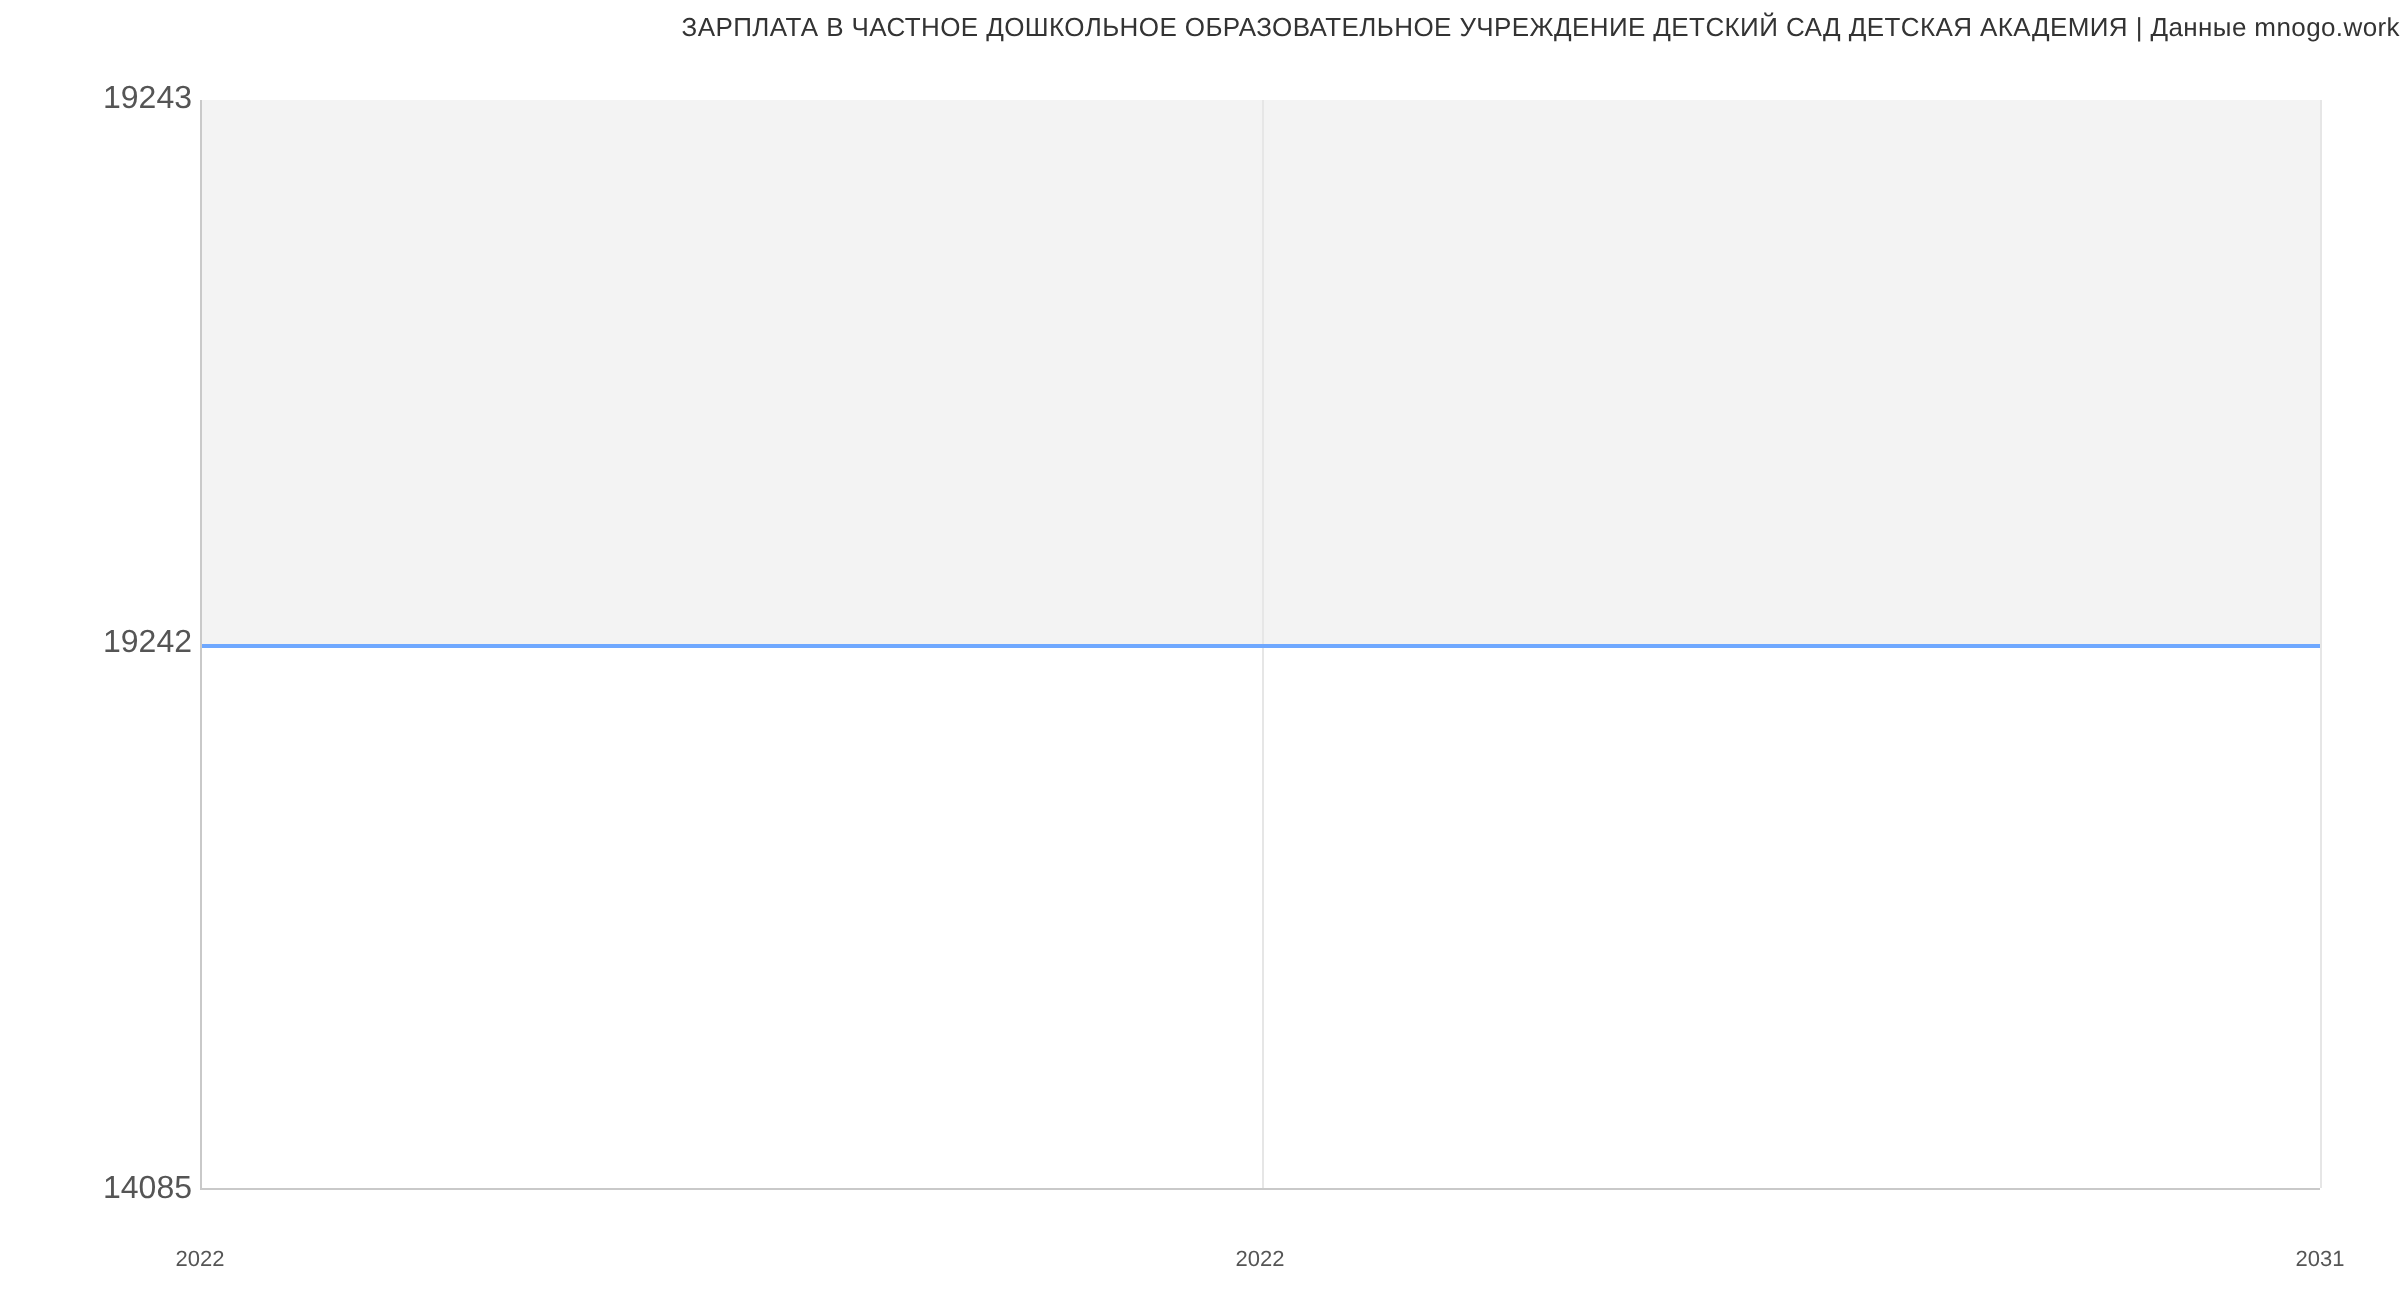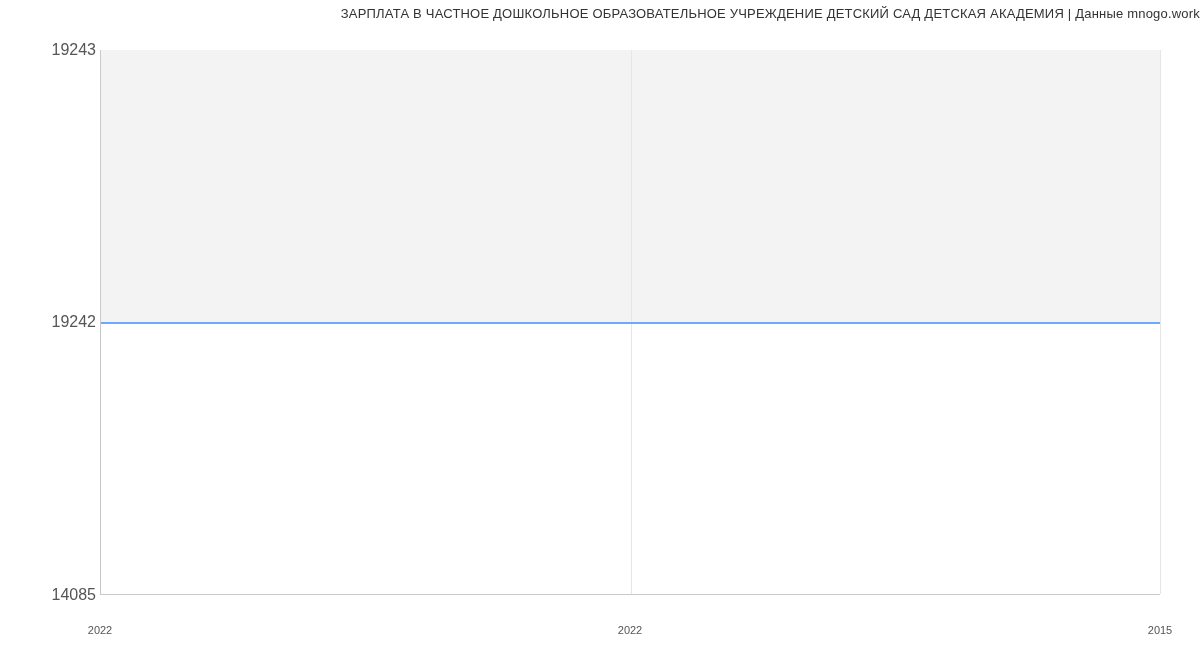--- a/index.html
+++ b/index.html
@@ -89,21 +89,21 @@
 <div class="chart-wrap">
 
   <div class="title">ЗАРПЛАТА В ЧАСТНОЕ ДОШКОЛЬНОЕ ОБРАЗОВАТЕЛЬНОЕ УЧРЕЖДЕНИЕ ДЕТСКИЙ САД ДЕТСКАЯ АКАДЕМИЯ | Данные mnogo.work</div>
 
   <div class="y-tick-label" style="left:46px; top:595px;">14085</div>
   <div class="y-tick-label" style="left:46px; top:322px;">19242</div>
   <div class="y-tick-label" style="left:46px; top:50px;">19243</div>
 
   <div class="x-tick-label" style="left:100px;">2022</div>
   <div class="x-tick-label" style="left:630px;">2022</div>
-  <div class="x-tick-label" style="left:1160px;">2015</div>
+  <div class="x-tick-label" style="left:1160px;">2031</div>
 
   <div class="plot-area">
 
     <div class="shade" style="height:272px;"></div>
 
     <div class="grid-h" style="top:272px;"></div>
 
     <div class="grid-v" style="left:530px;"></div>
 
     <div class="grid-v" style="left:1059px;"></div>

